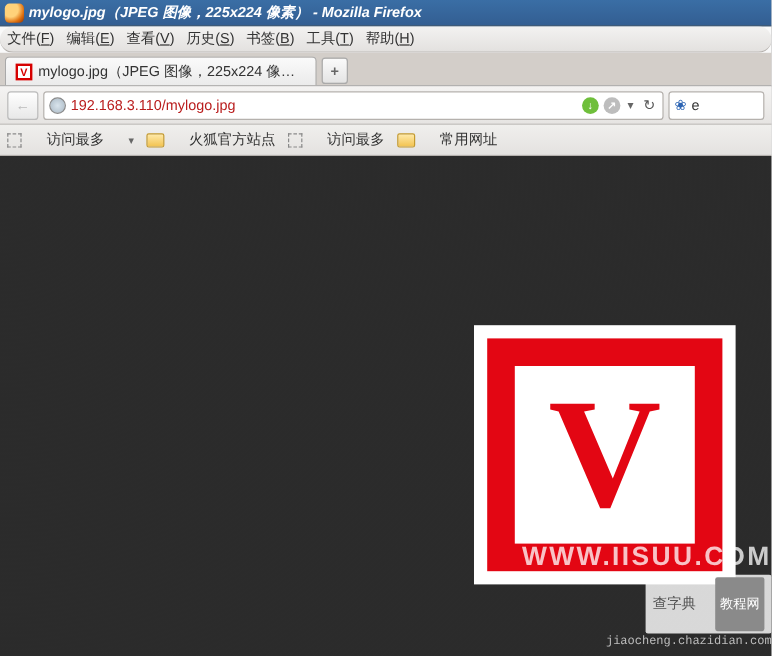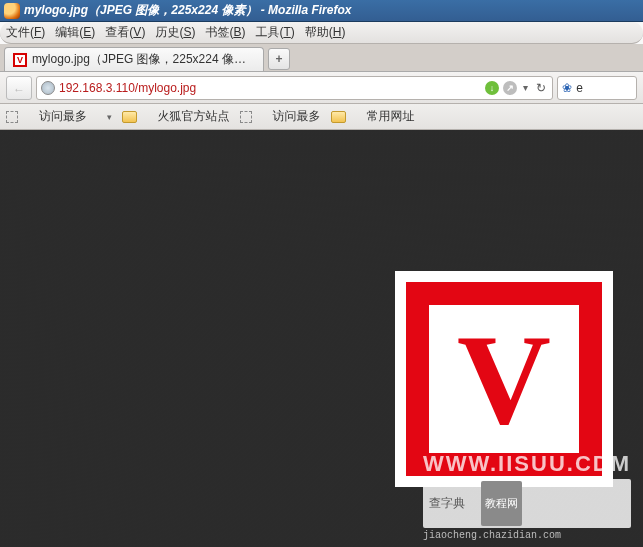--- a/index.html
+++ b/index.html
@@ -41,21 +41,21 @@
   .bm .sq { width:12px; height:12px; border:1px dashed #8a8a8a; }
   .bm small.drop { color:#666; font-size:9px; margin-left:-1px;}
   
   .content { height:calc(547px - 22px - 22px - 28px - 32px - 26px); background:#2b2b2b; position:relative; overflow:hidden; }
   
   .content::before { content:""; position:absolute; inset:0; background:repeating-radial-gradient(circle at 0 0,#2d2d2d,#2b2b2b 2px,#2d2d2d 4px); opacity:.25;}
   .logo { position:absolute; right:30px; bottom:60px; width:218px; height:216px; background:#fff; display:flex; align-items:center; justify-content:center; }
   .logo .outer { width:196px; height:194px; background:#e30613; display:flex; align-items:center; justify-content:center; }
   .logo .inner { width:150px; height:148px; background:#fff; display:flex; align-items:center; justify-content:center; }
   .logo .vletter { font-family:"Times New Roman",serif; font-size:130px; font-weight:bold; color:#e30613; line-height:1;}
-  .watermark { position:absolute; right:12px; bottom:6px; display:flex; flex-direction:column; gap:2px; color:#eaeaea;}
+  .watermark { position:absolute; right:0; bottom:6px; display:flex; flex-direction:column; align-items:flex-end; gap:2px; color:#eaeaea;}
   .wm1 { font-size:22px; letter-spacing:2px; font-weight:600; color:#d6d6d6; mix-blend-mode:screen; opacity:.9;}
   .wm2 { display:flex; align-items:center; gap:16px; background:rgba(255,255,255,.82); padding:2px 6px; border-radius:2px; color:#555;}
   .wm2 .tag { background:#8a8a8a; color:#fff; padding:15px 4px; border-radius:2px; font-size:11px;}
   .wm3 { font-size:10px; color:#bdbdbd;font-family:Liberation Mono, monospace;}
 </style>
 </head>
 <body>
 
 <div class="titlebar">
   <span class="ff-ico"></span>

